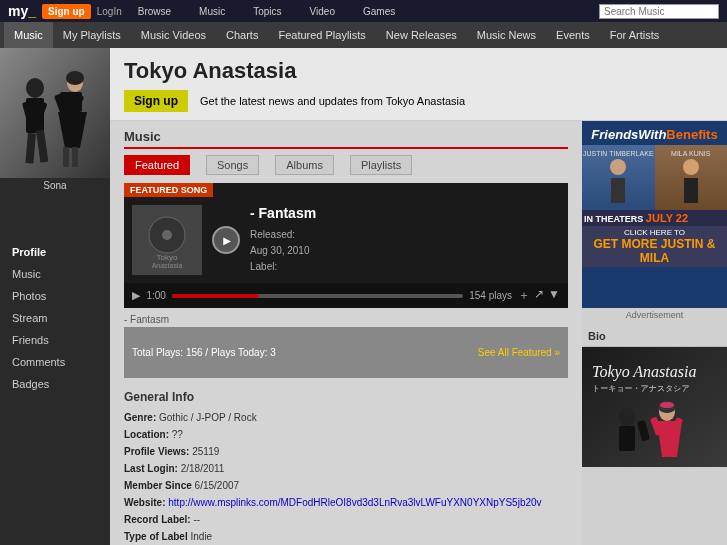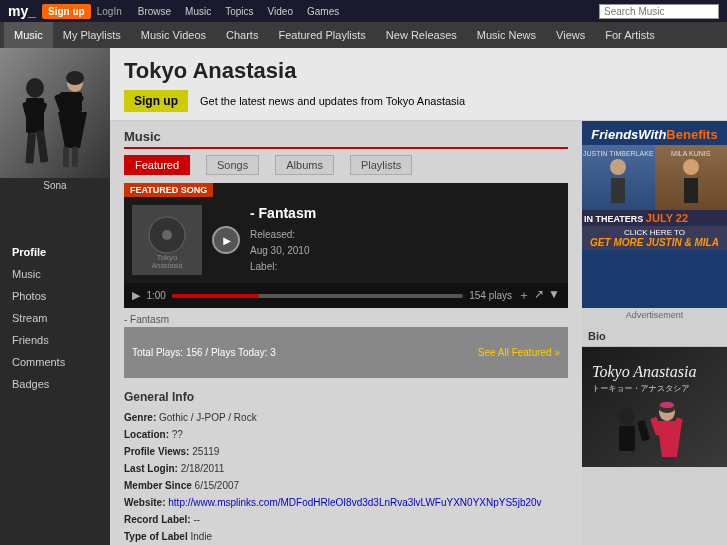--- a/index.html
+++ b/index.html
@@ -4,21 +4,21 @@
   <style>
     * { margin: 0; padding: 0; box-sizing: border-box; }
     body { font-family: Arial, sans-serif; font-size: 11px; background: #b0b0b0; width: 727px; min-height: 545px; overflow-x: hidden; }
 
     
     #top-nav { background: #1a1a2e; height: 22px; display: flex; align-items: center; padding: 0 8px; gap: 6px; }
     #top-nav .logo { color: #fff; font-weight: bold; font-size: 14px; }
     #top-nav .logo span { color: #e8e800; }
     #top-nav .signup-btn { background: #ff6600; color: #fff; font-size: 10px; font-weight: bold; padding: 2px 6px; border: none; cursor: pointer; border-radius: 2px; }
     #top-nav .login-link { color: #aaa; font-size: 10px; cursor: pointer; }
-    #top-nav .nav-links { display: flex; gap: 14px; margin-left: 10px; }
+    #top-nav .nav-links { display: flex; gap: 28px; margin-left: 10px; }
     #top-nav .nav-links a { color: #ccc; font-size: 10px; text-decoration: none; cursor: pointer; }
     #top-nav .search-box { margin-left: auto; background: #fff; border: 1px solid #999; padding: 1px 4px; font-size: 10px; width: 120px; color: #999; }
 
     
     #music-tabs { background: #3a3a3a; height: 26px; display: flex; align-items: center; padding: 0 4px; gap: 0; }
     #music-tabs .tab { color: #ddd; font-size: 11px; padding: 4px 10px; cursor: pointer; height: 100%; display: flex; align-items: center; }
     #music-tabs .tab.active { background: #555; color: #fff; }
 
     
     #main { display: flex; background: #b8b8b8; }
@@ -83,21 +83,21 @@
     #right-sidebar { width: 145px; flex-shrink: 0; background: #d0d0d0; }
     #ad-banner { width: 145px; height: 187px; background: #1a3a6e; overflow: hidden; position: relative; cursor: pointer; }
     #ad-banner .friends-title { color: #fff; font-size: 13px; font-weight: bold; text-align: center; padding: 6px 4px 2px 4px; line-height: 1.2; }
     #ad-banner .celeb-row { display: flex; height: 65px; margin: 0; }
     #ad-banner .celeb { flex: 1; background: #888; display: flex; align-items: center; justify-content: center; overflow: hidden; }
     #ad-banner .celeb1 { background: linear-gradient(to bottom, #4a6a9a, #2a4a7a); }
     #ad-banner .celeb2 { background: linear-gradient(to bottom, #8a6a4a, #6a4a2a); }
     #ad-banner .theaters { background: #2a2a4a; color: #fff; font-size: 9px; font-weight: bold; text-align: left; padding: 2px; }
     #ad-banner .theaters .july { color: #ff6600; font-size: 11px; }
     #ad-banner .cta { background: #3a3a5a; color: #fff; font-size: 8px; text-align: center; padding: 2px; }
-    #ad-banner .cta-big { color: #ff9900; font-size: 10px; font-weight: bold; font-style: italic; }
+    #ad-banner .cta-big { color: #ff9900; font-size: 12px; font-weight: bold; }
     #ad-label { font-size: 9px; color: #666; text-align: center; padding: 2px; }
 
     
     #bio-section { margin-top: 4px; }
     #bio-section .bio-title { font-size: 11px; font-weight: bold; color: #333; padding: 4px 6px; border-bottom: 1px solid #bbb; }
     #bio-img { width: 145px; height: 120px; background: linear-gradient(135deg, #222 0%, #333 50%, #444 100%); overflow: hidden; position: relative; cursor: pointer; }
 
     .celeb-person { width: 100%; height: 100%; display: flex; flex-direction: column; align-items: center; justify-content: center; }
     .celeb-person .head { width: 14px; height: 14px; border-radius: 50%; background: #c8a080; }
 
@@ -124,21 +124,21 @@
 </div>
 
 <div id="music-tabs">
   <div class="tab active">Music</div>
   <div class="tab">My Playlists</div>
   <div class="tab">Music Videos</div>
   <div class="tab">Charts</div>
   <div class="tab">Featured Playlists</div>
   <div class="tab">New Releases</div>
   <div class="tab">Music News</div>
-  <div class="tab">Views</div>
+  <div class="tab">Events</div>
   <div class="tab">For Artists</div>
 </div>
 
 <div id="main">
 
   <div id="sidebar">
     <div class="artist-img">
       <div class="img-placeholder">
 
         <svg width="110" height="130" viewBox="0 0 110 130">

